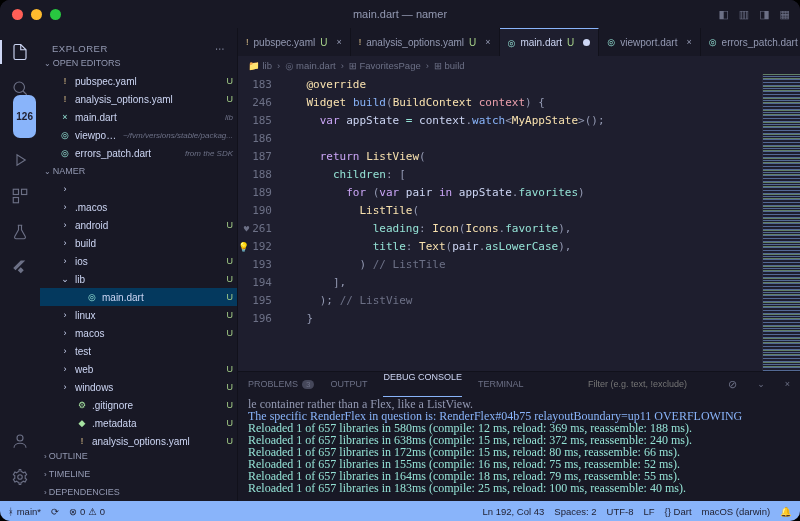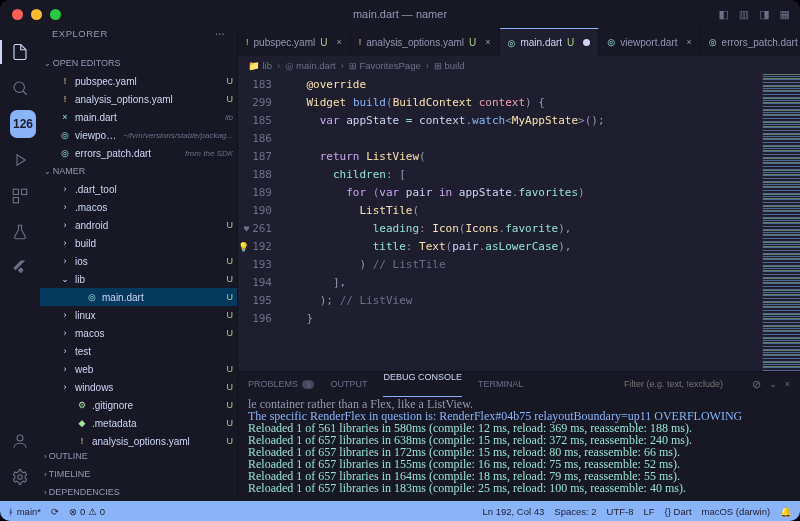--- a/index.html
+++ b/index.html
@@ -10,24 +10,24 @@
 .dot{width:11px;height:11px;border-radius:50%}
 .dot.r{background:#ff5f57}.dot.y{background:#febc2e}.dot.g{background:#28c840}
 .wtitle{position:absolute;left:50%;transform:translateX(-50%);color:#9399b2;font-size:11px}
 .tbicons{position:absolute;right:10px;display:flex;gap:10px;color:#6c7086;font-size:11px}
 .tbicons span{cursor:pointer}
 .body{flex:1;display:flex;min-height:0}
 .rail{width:40px;background:#181825;display:flex;flex-direction:column;align-items:center;padding-top:8px;gap:4px;position:relative}
 .rail-item{width:40px;height:32px;display:flex;align-items:center;justify-content:center;color:#6c7086;cursor:pointer;position:relative}
 .rail-item.active{color:#cdd6f4}
 .rail-item.active::before{content:"";position:absolute;left:0;top:4px;bottom:4px;width:2px;background:#cdd6f4}
-.badge{position:absolute;bottom:2px;right:4px;background:#89b4fa;color:#1e1e2e;font-size:12px;border-radius:7px;padding:7px 3px;font-weight:600}
+.badge{position:absolute;bottom:2px;right:4px;background:#89b4fa;color:#1e1e2e;font-size:10px;border-radius:7px;padding:16px 3px;font-weight:600}
 .rail-bottom{margin-top:auto;margin-bottom:8px;display:flex;flex-direction:column;gap:4px}
 .sidebar{width:198px;background:#181825;color:#cdd6f4;display:flex;flex-direction:column;font-size:10px;border-right:1px solid #11111b}
-.side-hdr{height:26px;display:flex;align-items:flex-start;justify-content:space-between;padding:0 12px;color:#9399b2;font-size:9.5px;letter-spacing:.5px}
+.side-hdr{height:26px;display:flex;align-items:flex-end;justify-content:space-between;padding:0 12px;color:#9399b2;font-size:9.5px;letter-spacing:.5px}
 .sec-hdr{height:18px;display:flex;align-items:center;padding:0 4px;color:#9399b2;font-size:9px;cursor:pointer;gap:2px}
 .sec-hdr .chev{font-size:8px}
 .tree{overflow-y:auto;flex:1;min-height:0}
 .row{height:18px;display:flex;align-items:center;padding-right:4px;cursor:pointer;white-space:nowrap}
 .row.selected{background:#04395e}
 .row .icon{width:14px;display:inline-flex;justify-content:center;margin-right:3px;font-size:9px}
 .row .label{flex:1;overflow:hidden;text-overflow:ellipsis;color:#cdd6f4}
 .row .git{color:#a6d189;font-size:9px;margin-left:2px}
 .row .hint{color:#6c7086;font-size:8px;font-style:italic;margin-left:4px}
 .pad1{padding-left:18px}.pad2{padding-left:28px}
@@ -47,21 +47,21 @@
 .gline{display:flex;align-items:center;justify-content:flex-end;height:18px;gap:3px}
 .glyph{font-size:9px}
 .code{flex:1;font-family:"SF Mono",Menlo,monospace;font-size:11px;line-height:18px;padding-top:2px;white-space:pre;color:#cdd6f4}
 .minimap{width:38px;background:#1e1e2e;border-left:1px solid #313244;opacity:.5;background-image:linear-gradient(#89b4fa 1px,transparent 1px),linear-gradient(#a6e3a1 1px,transparent 1px);background-size:100% 3px,80% 4px;background-position:4px 2px,6px 8px}
 .tk-kw{color:#cba6f7}.tk-type{color:#f9e2af}.tk-fn{color:#89b4fa}.tk-var{color:#cdd6f4}.tk-prop{color:#94e2d5}.tk-op{color:#94e2d5}.tk-param{color:#eba0ac}.tk-cmt{color:#6c7086;}.tk-ann{color:#f9e2af}.tk-punc{color:#9399b2}
 .panel{height:130px;background:#181825;border-top:1px solid #11111b;display:flex;flex-direction:column}
 .panel-tabs{height:24px;display:flex;align-items:center;padding:0 10px;gap:16px;font-size:9px;color:#6c7086}
 .ptab{cursor:pointer;display:flex;align-items:center;gap:4px}
 .ptab.active{color:#cdd6f4;border-bottom:1px solid #89b4fa;padding-bottom:14px}
 .pbadge{background:#45475a;border-radius:7px;padding:0 4px;font-size:8px}
-.ptab-right{margin-left:auto;display:flex;gap:8px;align-items:center}
+.ptab-right{margin-left:auto;display:flex;gap:20px;align-items:center}
 .filter{background:transparent;border:none;color:#6c7086;font-size:9px;width:120px;outline:none}
 .panel-body{flex:1;overflow-y:auto;padding:2px 10px;font-family:Liberation Serif, serif;font-size:12px;line-height:12px}
 .con-blue{color:#89b4fa}.con-teal{color:#94e2d5}.con-gray{color:#9399b2}.con-white{color:#cdd6f4}
 .status{height:20px;background:#89b4fa;display:flex;align-items:center;font-size:9.5px;color:#1e1e2e;padding:0 8px;gap:10px}
 .status .seg{display:flex;align-items:center;gap:3px;cursor:pointer}
 .status .right{margin-left:auto;display:flex;gap:10px}
 svg{display:block}
 </style>
 </head>
 <body>
@@ -179,21 +179,20 @@
             <span class="hint">from the SDK</span>
           </div>
         </div>
       <div class="sec-hdr">
           <span class="chev">⌄</span>
           <span>NAMER</span>
         </div>
       <div class="tree" id="file-tree">
           <div class="row pad1">
             <span class="icon">›</span>
-            <span class="label c-gray">.dart_tool</span>
           </div>
           <div class="row pad1">
             <span class="icon">›</span>
             <span class="label c-gray">.macos</span>
           </div>
           <div class="row pad1">
             <span class="icon">›</span>
             <span class="label c-green">android</span>
             <span class="git">U</span>
           </div>
@@ -313,21 +312,21 @@
           <span>›</span>
           <span>⊞ build</span>
         </div>
       <div class="editor-wrap">
         <div class="editor">
           <div class="gutter" id="gutter">
               <div class="gline">
                 <span>183</span>
               </div>
               <div class="gline">
-                <span>299</span>
+                <span>246</span>
               </div>
               <div class="gline">
                 <span>185</span>
               </div>
               <div class="gline">
                 <span>186</span>
               </div>
               <div class="gline">
                 <span>187</span>
               </div>
@@ -378,21 +377,21 @@
           <div class="ptab-right">
             <input class="filter" placeholder="Filter (e.g. text, !exclude)" style="">
             <span style="font-size:11px">⊘</span>
             <span>⌄</span>
             <span>×</span>
           </div>
         </div>
         <div class="panel-body" id="panel-body">
             <div class="con-gray">le container rather than a Flex, like a ListView.</div>
             <div class="con-blue">The specific RenderFlex in question is: RenderFlex#04b75 relayoutBoundary=up11 OVERFLOWING</div>
-            <div class="con-teal">Reloaded 1 of 561 libraries in 580ms (compile: 12 ms, reload: 369 ms, reassemble: 188 ms).</div>
+            <div class="con-teal">Reloaded 1 of 657 libraries in 580ms (compile: 12 ms, reload: 369 ms, reassemble: 188 ms).</div>
             <div class="con-teal">Reloaded 1 of 657 libraries in 638ms (compile: 15 ms, reload: 372 ms, reassemble: 240 ms).</div>
             <div class="con-teal">Reloaded 1 of 657 libraries in 172ms (compile: 15 ms, reload: 80 ms, reassemble: 66 ms).</div>
             <div class="con-teal">Reloaded 1 of 657 libraries in 155ms (compile: 16 ms, reload: 75 ms, reassemble: 52 ms).</div>
             <div class="con-teal">Reloaded 1 of 657 libraries in 164ms (compile: 18 ms, reload: 79 ms, reassemble: 55 ms).</div>
             <div class="con-teal">Reloaded 1 of 657 libraries in 183ms (compile: 25 ms, reload: 100 ms, reassemble: 40 ms).</div>
           </div>
       </div>
     </div>
   </div>
 

